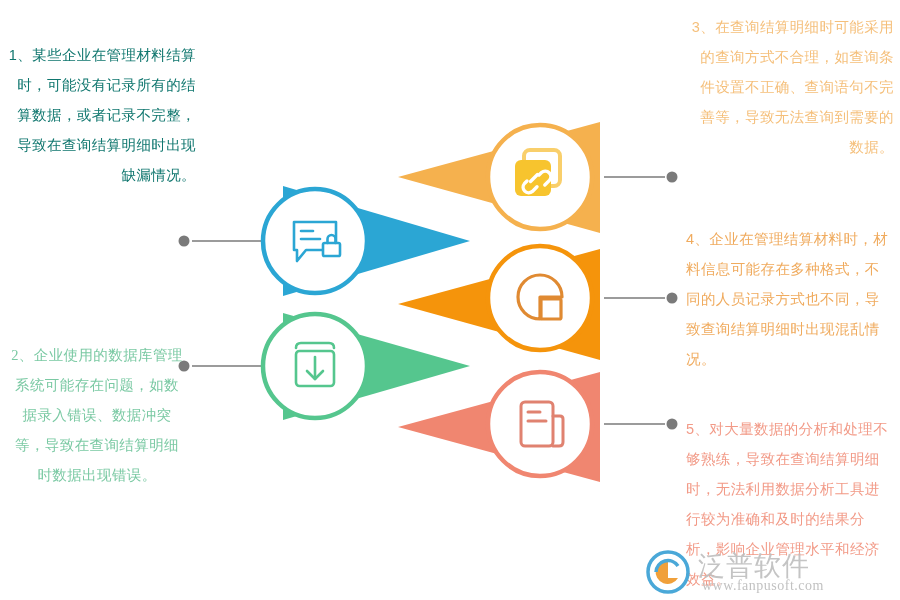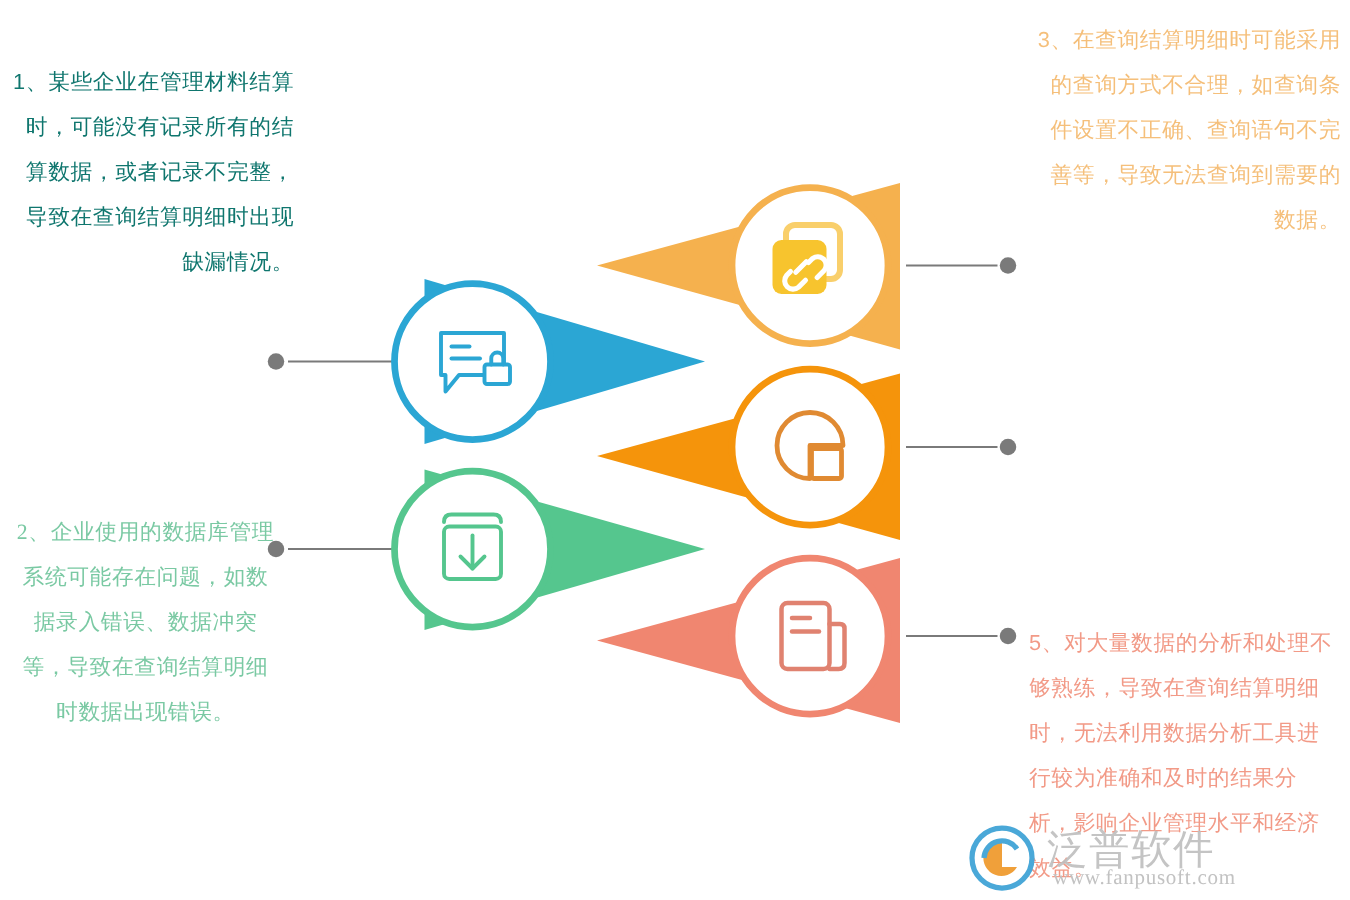--- a/index.html
+++ b/index.html
@@ -207,20 +207,21 @@
       </g>
     </g>
   </svg>
 
   <div class="txt txt-left" id="text-block-1">1、某些企业在管理材料结算时，可能没有记录所有的结算数据，或者记录不完整，导致在查询结算明细时出现缺漏情况。</div>
 
   <div class="txt" id="text-block-2">2、企业使用的数据库管理系统可能存在问题，如数据录入错误、数据冲突等，导致在查询结算明细时数据出现错误。</div>
 
   <div class="txt txt-right" id="text-block-3">3、在查询结算明细时可能采用的查询方式不合理，如查询条件设置不正确、查询语句不完善等，导致无法查询到需要的数据。</div>
 
+  <div class="txt txt-right" id="text-block-4">4、企业在管理结算材料时，材料信息可能存在多种格式，不同的人员记录方式也不同，导致查询结算明细时出现混乱情况。</div>
 
   <div class="txt txt-right" id="text-block-5">5、对大量数据的分析和处理不够熟练，导致在查询结算明细时，无法利用数据分析工具进行较为准确和及时的结果分析，影响企业管理水平和经济效益。</div>
 
   <div id="watermark">
     <svg class="wm-mark" viewBox="0 0 44 44" xmlns="http://www.w3.org/2000/svg">
       <circle cx="22" cy="22" r="20" fill="none" stroke="#4aa8d8" stroke-width="3.5"></circle>
       <path d="M22 10 a12 12 0 1 0 10 18 l-10 0 z" fill="#f0a03a"></path>
       <path d="M10 22 a12 12 0 0 1 22 -6" fill="none" stroke="#4aa8d8" stroke-width="3.5"></path>
     </svg>
     <div class="wm-name">泛普软件</div>

